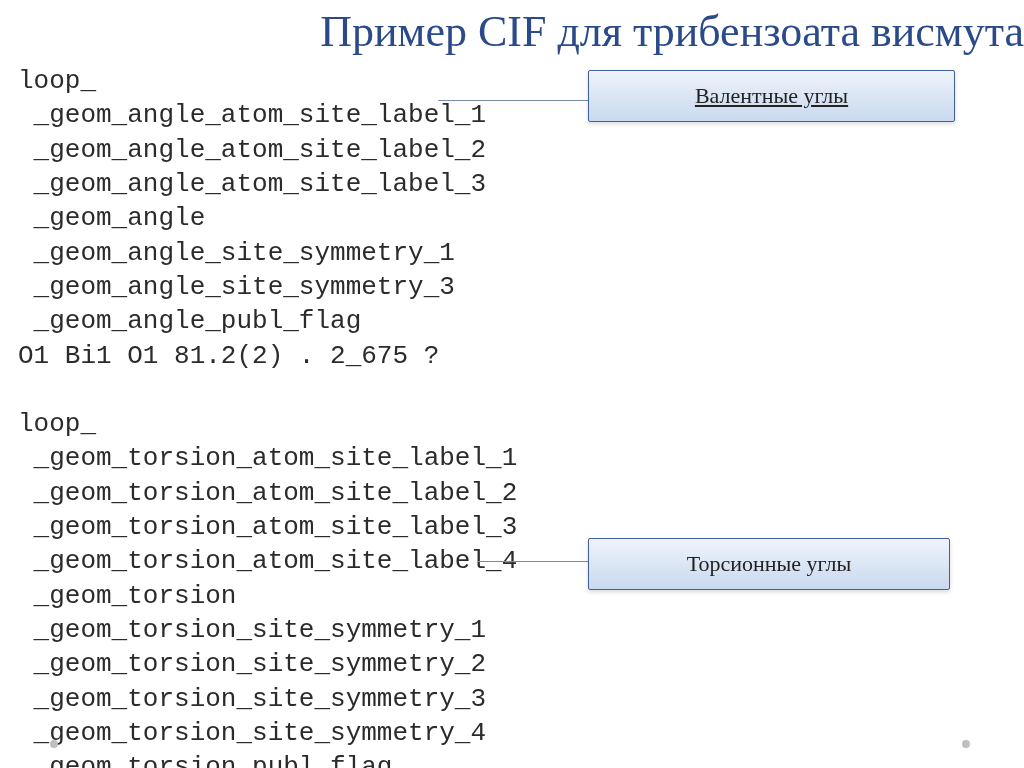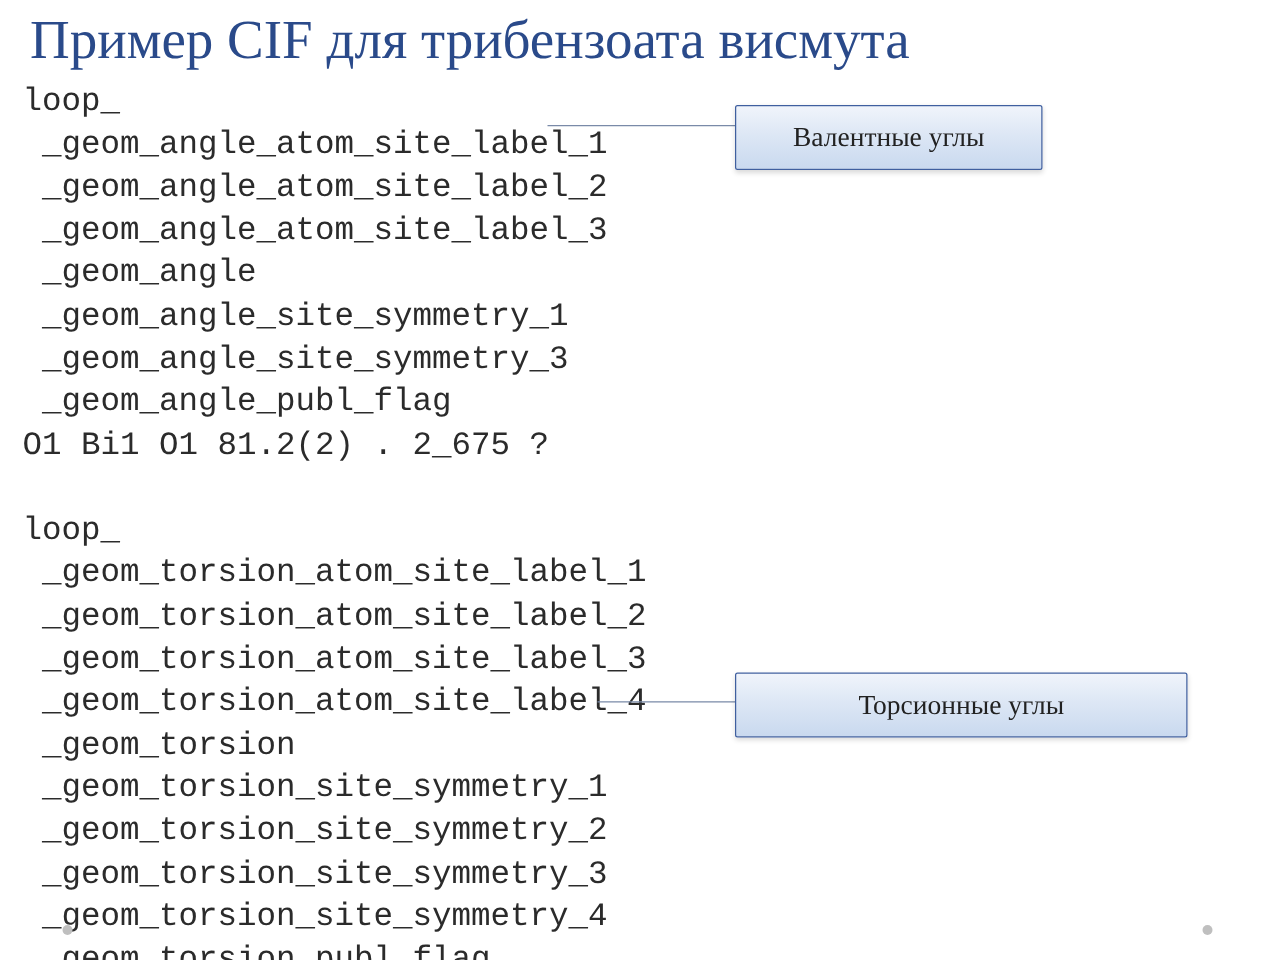--- a/index.html
+++ b/index.html
@@ -8,21 +8,21 @@
     height: 768px;
     background: #ffffff;
     font-family: "Times New Roman", Georgia, serif;
     position: relative;
     overflow: hidden;
   }
   .title {
     font-family: "Book Antiqua", "Palatino Linotype", Georgia, serif;
     font-size: 44px;
     color: #2a4a8a;
-    text-align: left;
+    text-align: right;
     padding-top: 6px;
     font-weight: 400;
     margin-left: 24px;
   }
   .code-block {
     font-family: "Courier New", monospace;
     font-size: 26px;
     color: #2b2b2b;
     line-height: 1.32;
     white-space: pre;
@@ -37,22 +37,23 @@
     border-radius: 2px;
     padding: 12px 22px;
     font-family: "Times New Roman", Georgia, serif;
     font-size: 22px;
     color: #222;
     text-align: center;
     box-shadow: 0 2px 4px rgba(0,0,0,0.15);
   }
   .callout-1 {
     left: 588px;
-    top: 84px;
-    width: 246px;
+    top: 70px;
+    width: 367px;
+    text-decoration: underline;
   }
   .callout-2 {
     left: 588px;
     top: 538px;
     width: 362px;
   }
   .connector {
     position: absolute;
     background: #7a8aa8;
     height: 1px;

